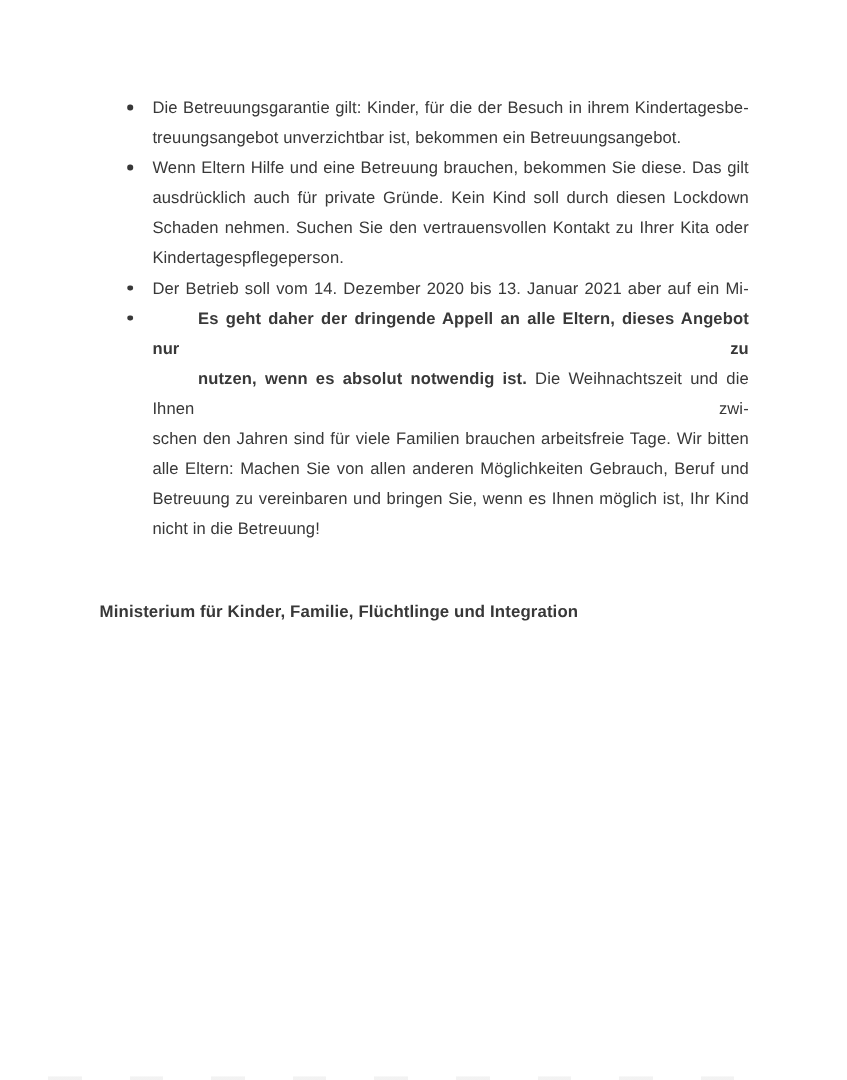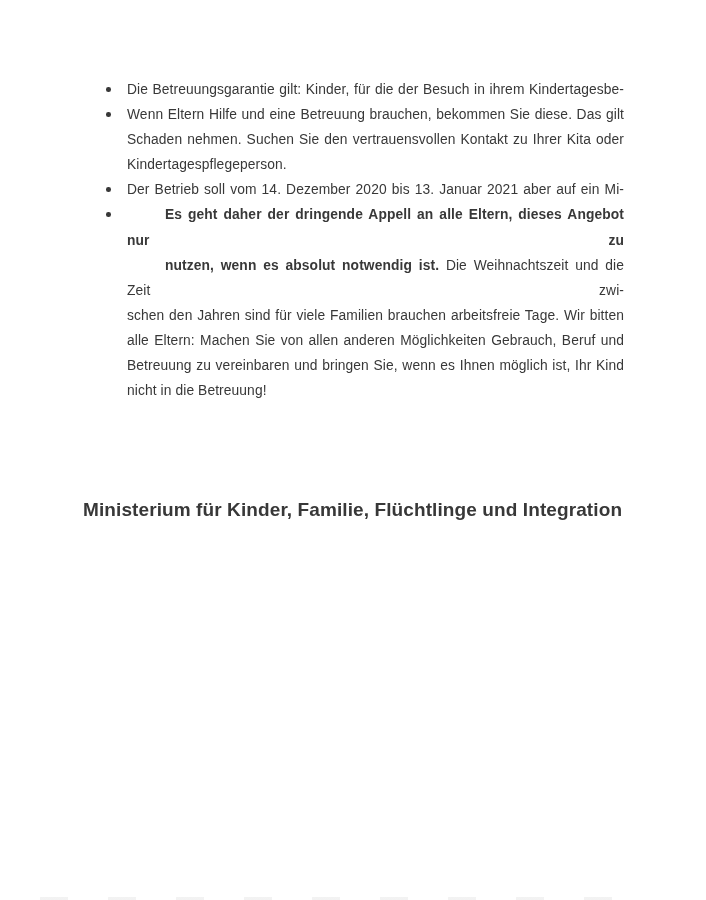--- a/index.html
+++ b/index.html
@@ -54,21 +54,21 @@
   }
   .b {
     font-weight: bold;
     padding-left: 38px;
   }
   .signature {
     position: absolute;
     left: 83px;
     top: 496px;
     width: 560px;
-    font-size: 19px;
+    font-size: 14px;
     font-weight: bold;
     line-height: 27px;
     letter-spacing: 0.1px;
   }
   .scan-edge-artifact {
     position: absolute;
     left: 0;
     right: 0;
     bottom: 0;
     height: 3px;
@@ -81,35 +81,37 @@
 </head>
 <body>
 
 <div class="page">
 
   <div class="content">
     <ul class="bullets">
         <li>
           <span class="dot"></span>
           <div class="line j"><span>Die Betreuungsgarantie gilt: Kinder, für die der Besuch in ihrem Kindertagesbe-</span></div>
+          <div class="line"><span>treuungsangebot unverzichtbar ist, bekommen ein Betreuungsangebot.</span></div>
         </li>
         <li>
           <span class="dot"></span>
           <div class="line j"><span>Wenn Eltern Hilfe und eine Betreuung brauchen, bekommen Sie diese. Das gilt</span></div>
+          <div class="line j"><span>ausdrücklich auch für private Gründe. Kein Kind soll durch diesen Lockdown</span></div>
           <div class="line j"><span>Schaden nehmen. Suchen Sie den vertrauensvollen Kontakt zu Ihrer Kita oder</span></div>
           <div class="line"><span>Kindertagespflegeperson.</span></div>
         </li>
         <li>
           <span class="dot"></span>
           <div class="line j"><span>Der Betrieb soll vom 14. Dezember 2020 bis 13. Januar 2021 aber auf ein Mi-</span></div>
         </li>
         <li>
           <span class="dot"></span>
           <div class="line j"><span class="b">Es geht daher der dringende Appell an alle Eltern, dieses Angebot nur zu</span></div>
-          <div class="line j"><span class="b">nutzen, wenn es absolut notwendig ist.</span><span> Die Weihnachtszeit und die Zeit zwi-</span></div>
+          <div class="line j"><span class="b">nutzen, wenn es absolut notwendig ist.</span><span> Die Weihnachtszeit und die Ihnen zwi-</span></div>
           <div class="line j"><span>schen den Jahren sind für viele Familien brauchen arbeitsfreie Tage. Wir bitten</span></div>
           <div class="line j"><span>alle Eltern: Machen Sie von allen anderen Möglichkeiten Gebrauch, Beruf und</span></div>
           <div class="line j"><span>Betreuung zu vereinbaren und bringen Sie, wenn es Ihnen möglich ist, Ihr Kind</span></div>
           <div class="line"><span>nicht in die Betreuung!</span></div>
         </li>
       </ul>
   </div>
 
   <div class="signature">
     <div class="sig-line">Ministerium für Kinder, Familie, Flüchtlinge und Integration</div>

